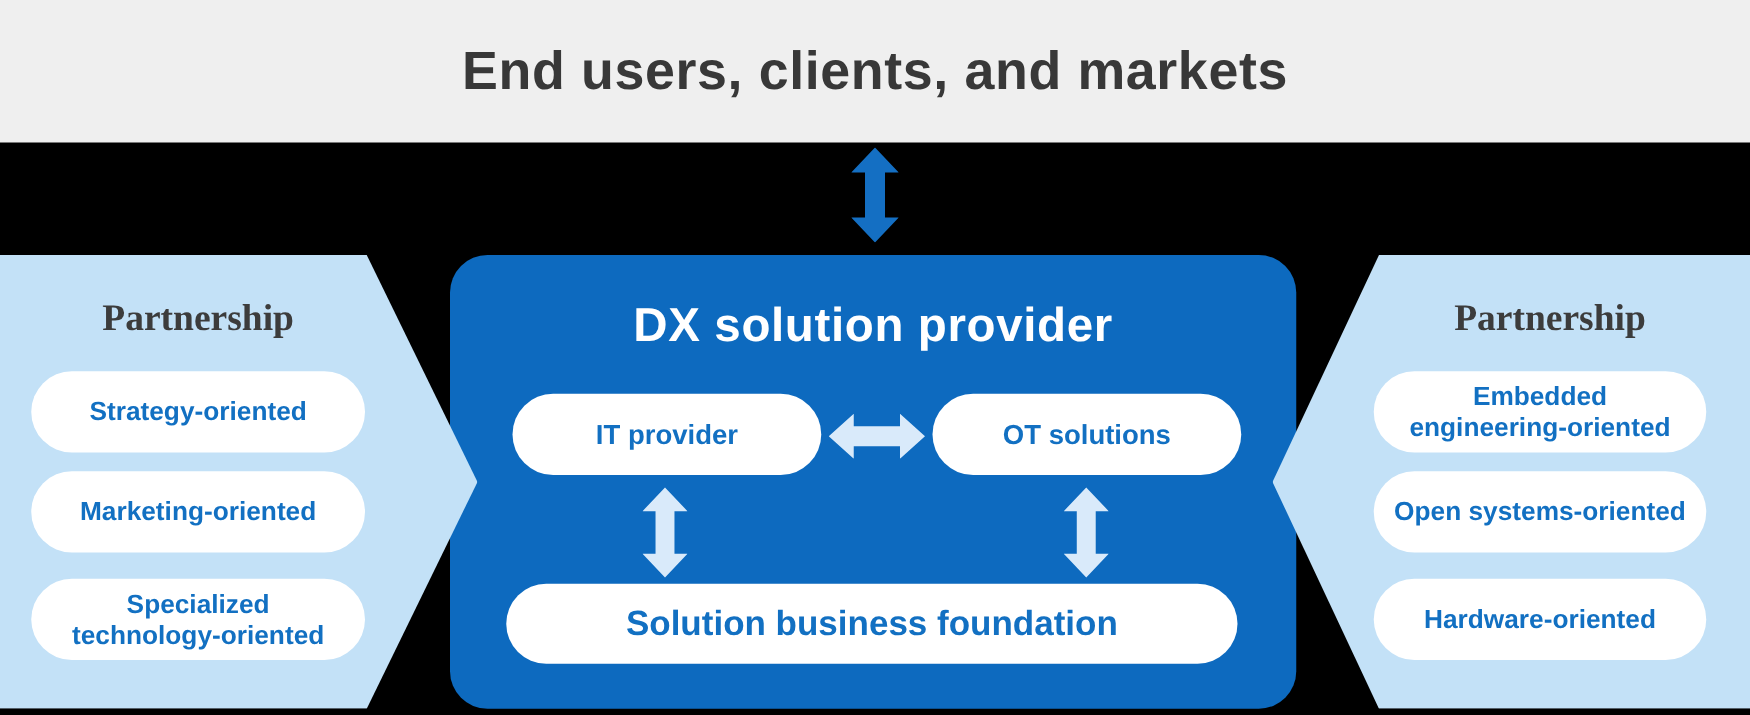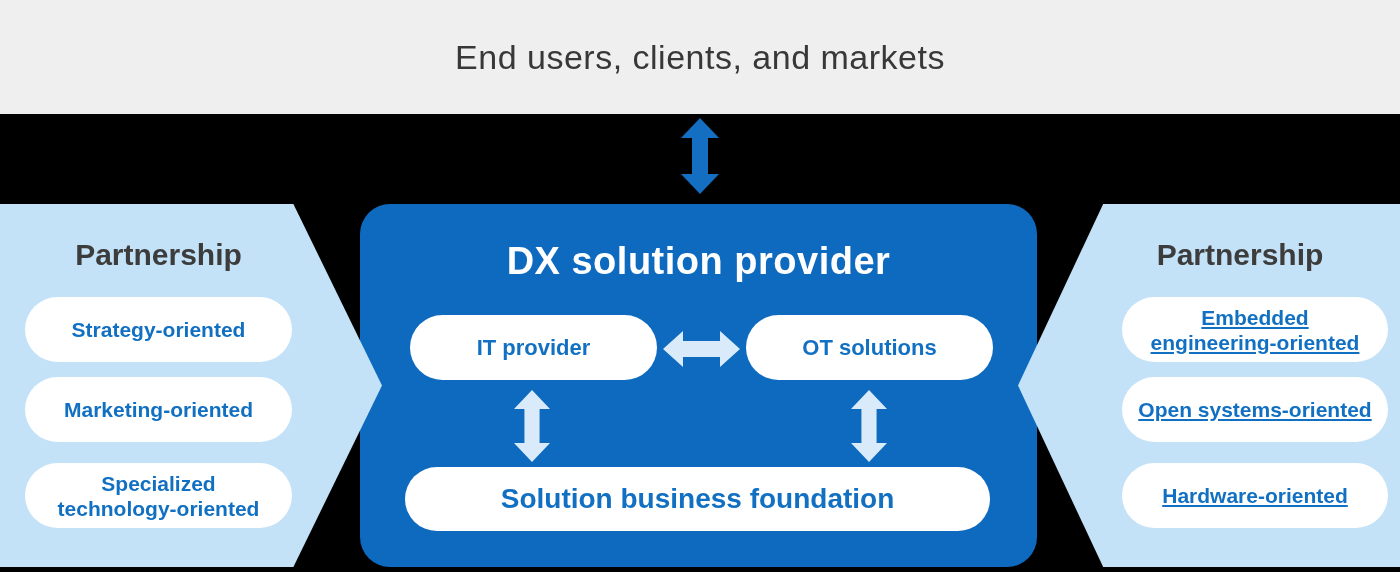--- a/index.html
+++ b/index.html
@@ -11,52 +11,52 @@
   }
   .stage{position:absolute;inset:0;width:1400px;height:572px;}
 
   
   .banner{
     position:absolute;left:0;top:0;width:1400px;height:114px;
     background:var(--banner_bg,#efefef);
     display:flex;align-items:center;justify-content:center;
   }
   .banner-label{
-    font-size:34px;font-weight:400;letter-spacing:.5px;
+    font-size:43px;font-weight:700;letter-spacing:.5px;
     color:var(--banner_text,#383838);
   }
 
   
   .top-arrow{
     position:absolute;left:681px;top:118px;width:38px;height:76px;
     color:var(--arrow_blue,#146fc3);
   }
 
   
   .panel{
     position:absolute;top:204px;width:382px;height:363px;
     background:var(--panel_bg,#c3e1f7);z-index:2;
   }
   .panel-left{left:0;clip-path:polygon(0 0,76.8% 0,100% 50%,76.8% 100%,0 100%);}
   .panel-right{left:1018px;clip-path:polygon(22.3% 0,100% 0,100% 100%,22.3% 100%,0 50%);}
   .panel-title{
     position:absolute;top:34px;text-align:center;
-    font-size:30px;font-weight:600;color:var(--title_dark,#3c3c3c);
+    font-size:30px;font-weight:600;color:var(--title_dark,#3c3c3c);font-family:Liberation Serif, serif;
   }
   .panel-left .panel-title{left:25px;width:267px;}
   .panel-right .panel-title{left:89px;width:266px;}
 
   .pill{
     position:absolute;background:var(--pill_bg,#fff);border-radius:33px;
     display:flex;align-items:center;justify-content:center;text-align:center;
     color:var(--pill_text,#1270c2);font-weight:600;
   }
   .side-pill{width:267px;height:65px;font-size:21px;line-height:25px;padding:0 14px;box-sizing:border-box;}
   .panel-left .side-pill{left:25px;}
-  .panel-right .side-pill{left:104px;width:266px;text-decoration:underline;}
+  .panel-right .side-pill{left:81px;width:266px;}
   .pill-row1{top:93px;} .pill-row2{top:173px;} .pill-row3{top:259px;}
 
   
   .center-box{
     position:absolute;left:360px;top:204px;width:677px;height:363px;
     background:var(--box_bg,#0d6abf);border-radius:30px;z-index:1;
   }
   .box-title{
     position:absolute;left:0;top:36px;width:100%;text-align:center;
     color:var(--box_title,#ffffff);font-size:38px;font-weight:700;letter-spacing:.5px;

